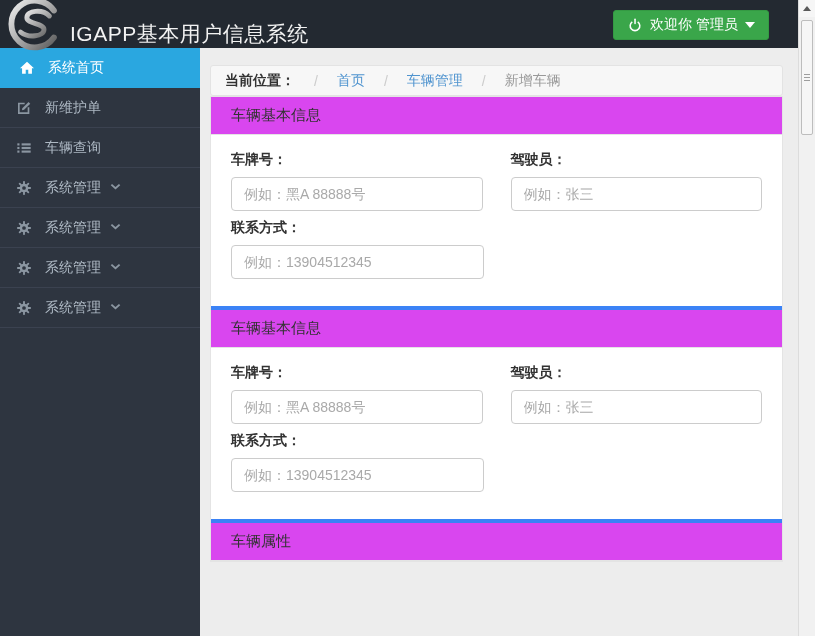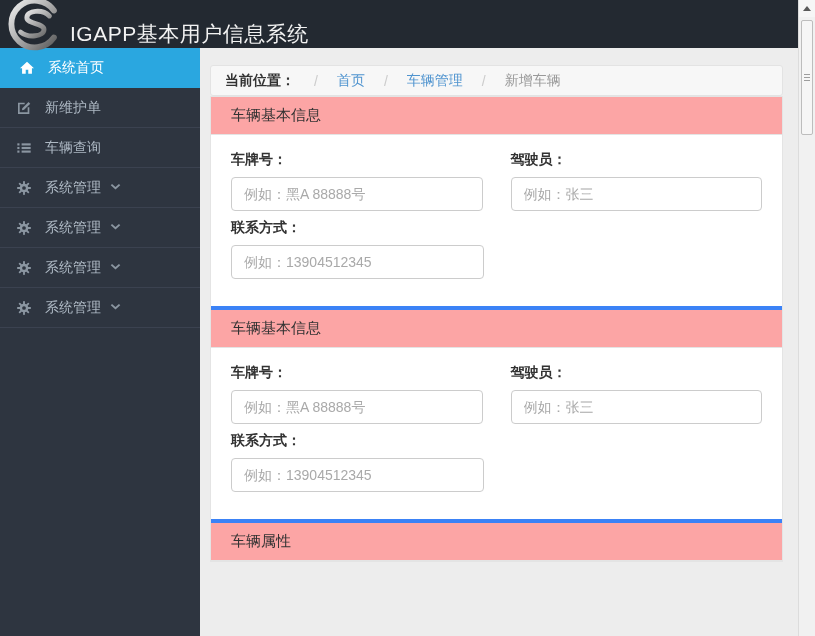--- a/index.html
+++ b/index.html
@@ -40,21 +40,21 @@
   .breadcrumb .pre { color:#333; font-weight:bold; }
   .breadcrumb .sep { color:#ccc; }
   .breadcrumb a { color:#5094cf; text-decoration:none; cursor:pointer; }
   .breadcrumb .cur { color:#999; }
 
   .page-head { margin-top:34px; margin-bottom:13px; }
   .page-head h1 { display:inline; font-size:28px; font-weight:normal; color:#333; }
   .page-head .sub { font-size:14px; color:#9a9a9a; margin-left:10px; }
 
   .panel { background:#fff; border:1px solid #e4e4e4; }
-  .sec-head { background:#fca5a5; border-bottom:1px solid #e4e4e4; padding:9px 20px; font-size:15px; color:#333; }
+  .sec-head { background:#d946ef; border-bottom:1px solid #e4e4e4; padding:9px 20px; font-size:15px; color:#333; }
   .sec-body { padding:16px 20px 27px 20px; border-bottom:4px solid #3b82f6; }
   .frow { display:flex; gap:28px; }
   .frow + .frow { margin-top:8px; }
   .field { width:253px; }
   .field label { display:block; font-size:14px; font-weight:bold; color:#333; margin-bottom:8px; }
   .field input { width:100%; height:34px; border:1px solid #ccc; border-radius:4px; padding:0 12px;
                  font-size:14px; color:#555; font-family:inherit; background:#fff; }
   .field input::placeholder { color:#a9a9a9; }
 
   
@@ -124,20 +124,27 @@
 
   <div class="topbar">
     <div class="logo-wrap">
       <svg width="54" height="54" viewBox="0 0 60 60">
         <path d="M51 15 A26 26 0 1 0 51 45" fill="none" stroke="url(#metal)" stroke-width="6.5" stroke-linecap="round"></path>
         <path d="M46 21 C 38 13, 21 15, 21 23 C 21 30, 40 29, 40 36 C 40 44, 23 46, 14 39" fill="none" stroke="url(#metal)" stroke-width="5.5" stroke-linecap="round"></path>
       </svg>
     </div>
     <div class="app-title">IGAPP基本用户信息系统</div>
     <div class="topbar-right">
+      <button class="btn-green">
+        <svg class="icon" width="16" height="16">
+            <use href="#i-power"></use>
+          </svg>
+        <span>欢迎你 管理员</span>
+        <span class="caret"></span>
+      </button>
     </div>
   </div>
 
   <div class="main">
 
     <div class="sidebar">
       <div class="side-item active">
         <svg width="16" height="16">
             <use href="#i-home"></use>
           </svg>

